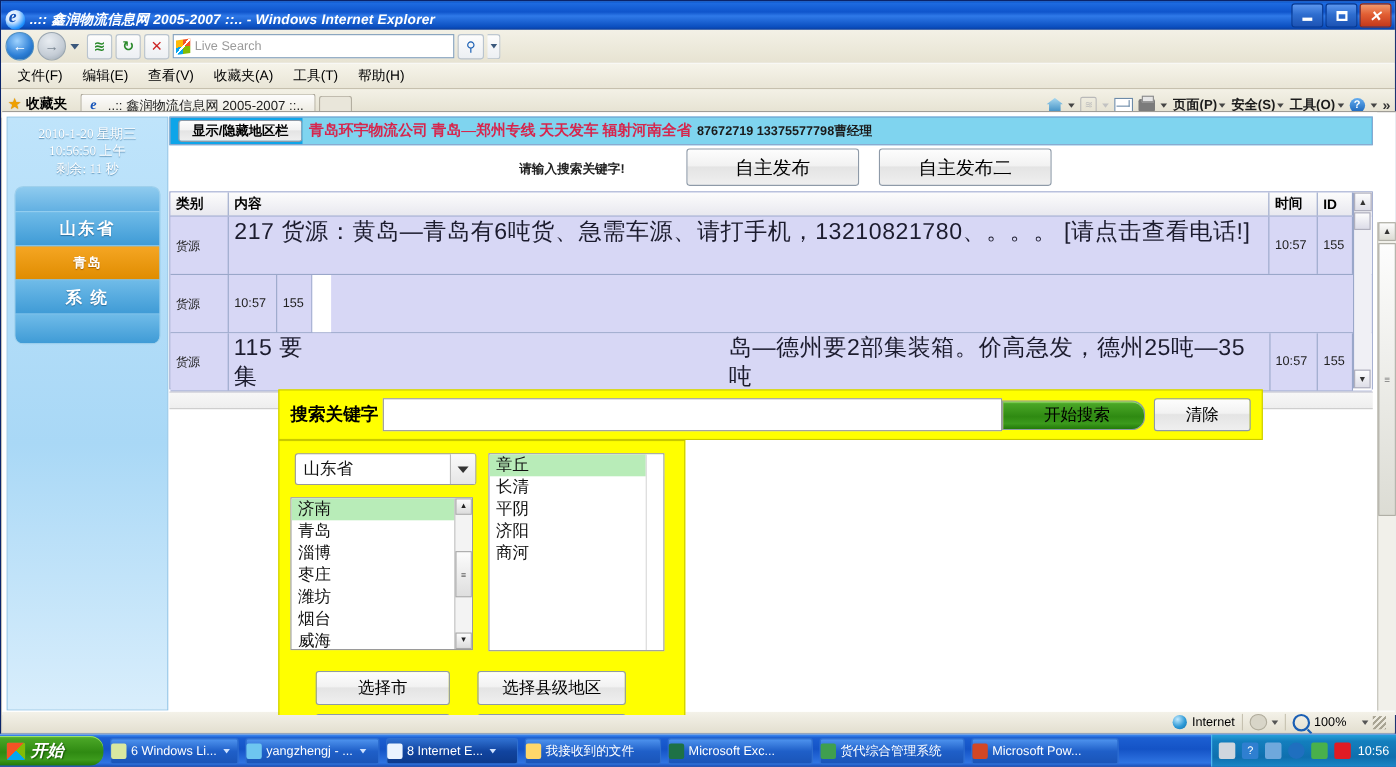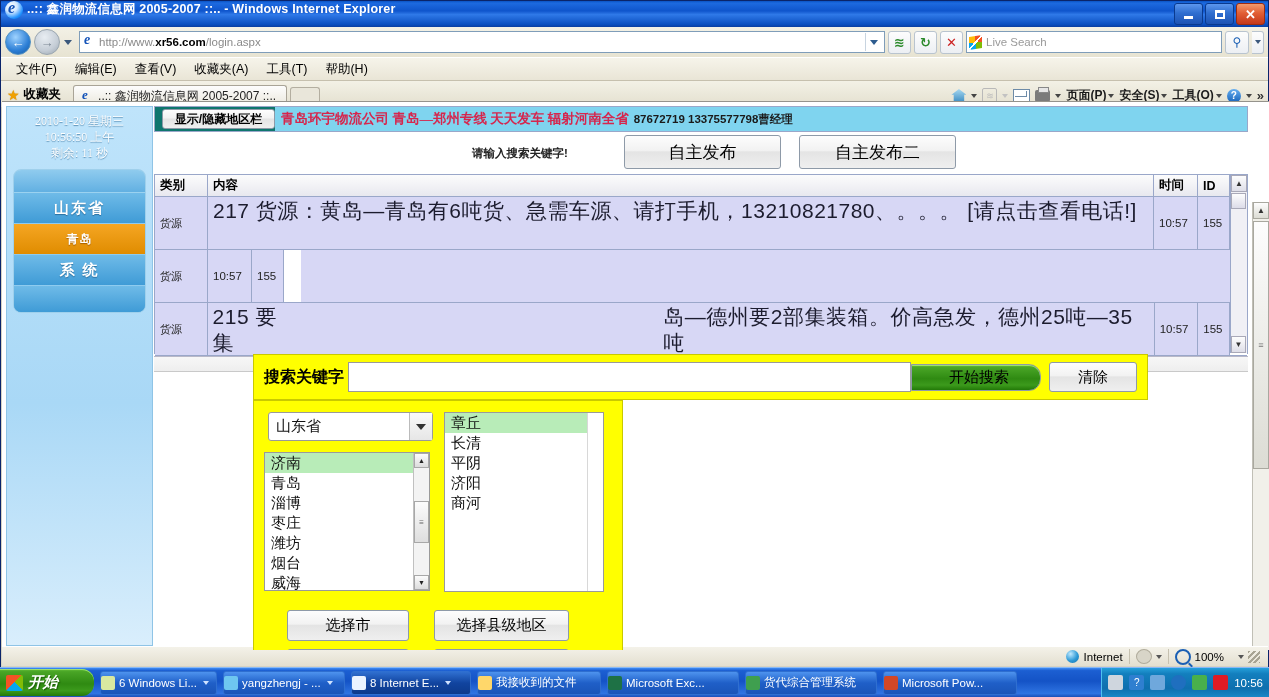--- a/index.html
+++ b/index.html
@@ -9,21 +9,21 @@
     font-size:12px;
     background:#0a246a;
     -webkit-font-smoothing:none;
   }
   .win{position:absolute;left:0;top:0;width:1269px;height:668px;
        background:#d6d2c2;border:1px solid #0a246a;box-sizing:border-box;}
 
   
   .titlebar{height:26px;
     background:linear-gradient(180deg,#0a53c4 0%,#1d6ae0 8%,#0f55cc 38%,#2f79e8 52%,#0b4fc0 90%,#0a3ea0 100%);
-    display:flex;align-items:flex-start;position:relative;padding-left:4px;}
+    display:flex;align-items:flex-end;position:relative;padding-left:4px;font-style:italic;}
   .ie-logo{width:18px;height:18px;border-radius:50%;
     background:radial-gradient(circle at 35% 30%,#fff 0%,#cfe6ff 35%,#1e90ff 70%,#0b5fc0 100%);
     position:relative;flex:0 0 auto;margin-right:4px;}
   .ie-logo:after{content:"e";position:absolute;left:3px;top:-2px;font-size:16px;
     font-family:"Liberation Serif",serif;font-style:italic;color:#1352b8;font-weight:bold;}
   .title-text{color:#fff;font-weight:bold;font-size:12.5px;white-space:nowrap;
     font-family:"Liberation Sans",sans-serif;letter-spacing:.2px;}
   .wbtns{position:absolute;right:3px;top:2px;display:flex;gap:2px;}
   .wbtn{width:27px;height:20px;border:1px solid #0a3a8f;border-radius:3px;
     background:linear-gradient(180deg,#5d97ee,#2f6ed0 45%,#1d53b4);
@@ -133,21 +133,21 @@
     background:linear-gradient(180deg,#6fbbe8,#3f9bd6);border-bottom:1px solid #8ecbef;
     text-shadow:0 1px 1px #2b6f9e;font-family:"Liberation Serif",serif;}
   .mrow.sel{background:linear-gradient(180deg,#f5a623,#e08c00);color:#fff;font-size:12px;
     letter-spacing:1px;text-shadow:0 1px 1px #a55f00;font-weight:bold;}
   .mrow.blank{height:26px;border-bottom:none;}
   .mrow.top{height:22px;background:linear-gradient(180deg,#8fcbee,#62b0e2);border-bottom:1px solid #9bd2f0;}
 
   
   .content{position:absolute;left:152px;top:4px;width:1094px;height:538px;}
   .marquee-row{display:flex;align-items:center;height:26px;
-    border:1px solid #9aa7c9;background:#0f766e;box-sizing:border-box;}
+    border:1px solid #9aa7c9;background:#0ea5e9;box-sizing:border-box;}
   .btn-xp{border:1px solid #8e9aa8;border-radius:3px;
     background:linear-gradient(180deg,#fdfdfd 0%,#f2f2f2 45%,#e4e4e4 50%,#efefef 100%);
     color:#000;display:flex;align-items:center;justify-content:center;box-sizing:border-box;
     font-family:"Liberation Sans",sans-serif;}
   .btn-toggle{width:113px;height:20px;font-size:12px;font-weight:bold;margin-left:7px;}
   .marquee{flex:1 1 auto;height:24px;background:#7fd4ef;display:flex;align-items:center;
     padding-left:6px;overflow:hidden;}
   .marquee .m1{color:#d6264d;font-weight:bold;font-size:13.5px;white-space:nowrap;
     font-family:"Liberation Serif",serif;}
   .marquee .m2{color:#1a1a1a;font-weight:bold;font-size:11.5px;white-space:nowrap;margin-left:5px;}
@@ -304,26 +304,20 @@
   </div>
 
   <div class="addrbar">
     <div class="navbtn back">
         <span class="arw">←</span>
       </div>
     <div class="navbtn fwd">
         <span class="arw">→</span>
       </div>
     <div class="drop-caret"></div>
-    <div class="urlbox">
-      <span class="favic"></span>
-      <span class="urltext"><span class="dim">http://www.</span><b>xr56.com</b><span class="dim">/login.aspx</span></span>
-      <span style="flex:1 1 auto"></span>
-      <span class="urlcaret"></span>
-    </div>
     <div class="tbtn g">
         <span>≋</span>
       </div>
     <div class="tbtn g">
         <span>↻</span>
       </div>
     <div class="tbtn r">
         <span>✕</span>
       </div>
     <div class="searchbox">
@@ -449,21 +443,21 @@
           <div class="grow">
             <div class="gc gc-cat">货源</div>
             <div class="gc gc-time">10:57</div>
             <div class="gc gc-id">155</div>
             <div class="gc gc-pad"></div>
           </div>
 
           <div class="grow">
             <div class="gc gc-cat">货源</div>
             <div class="gc gc-con">
-              <span>215 要集</span>
+              <span>115 要集</span>
               <span style="display:inline-block;width:370px"></span>
               <span>岛—德州要2部集装箱。价高急发，德州25吨—35吨</span>
             </div>
             <div class="gc gc-time">10:57</div>
             <div class="gc gc-id">155</div>
             <div class="gc gc-pad"></div>
           </div>
 
           <div class="vsb">
             <div class="sb-arrow">▲</div>

